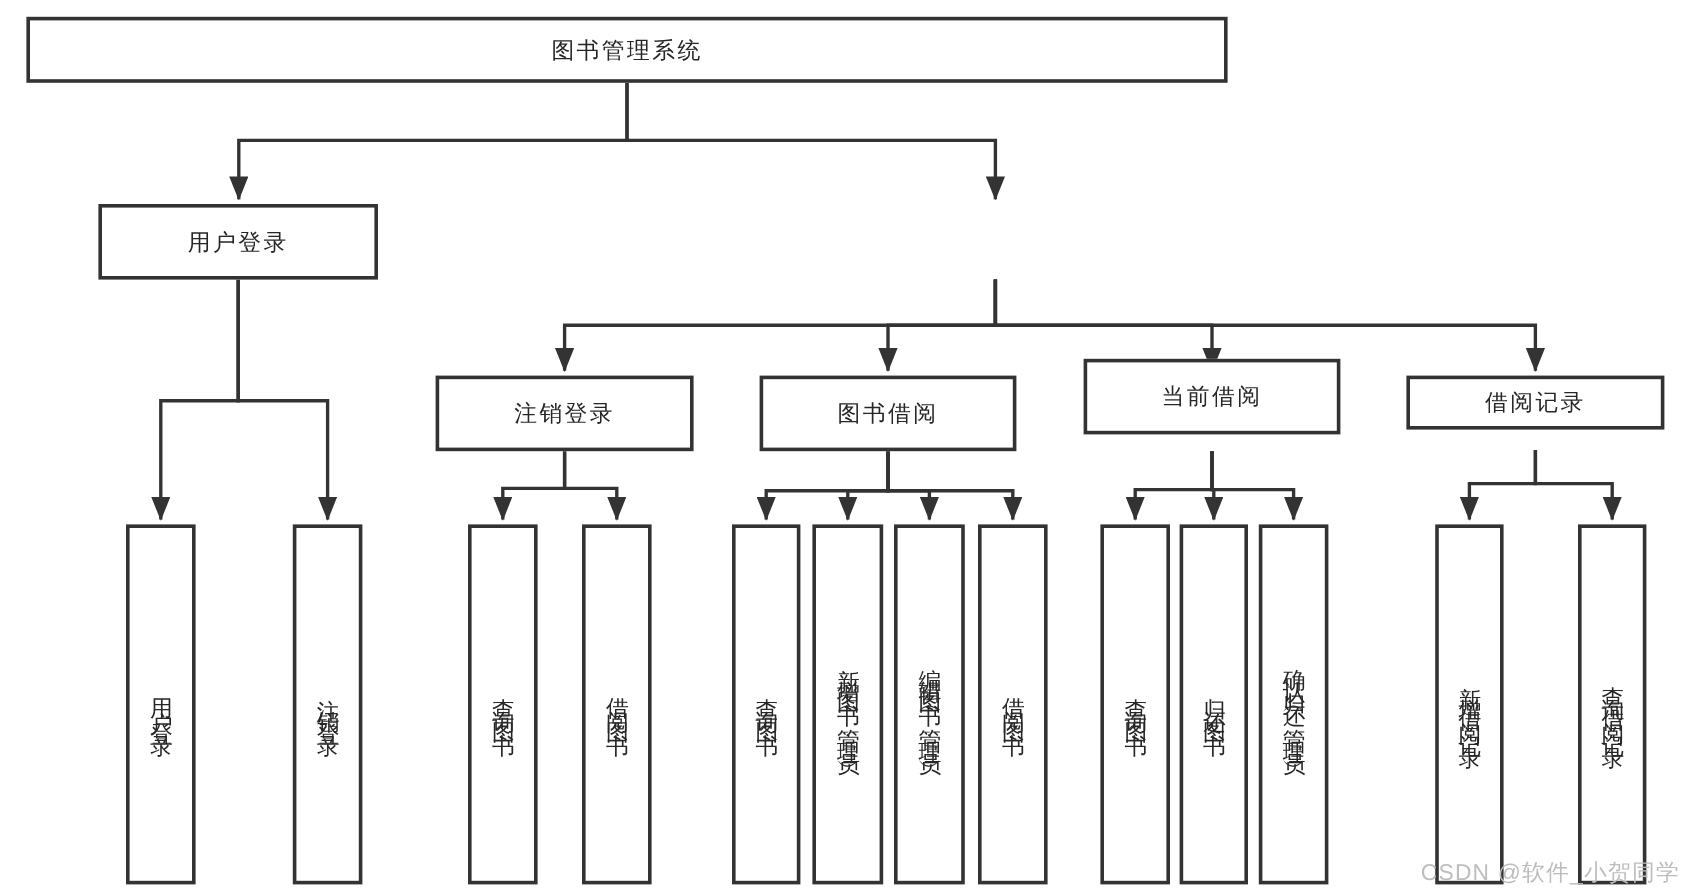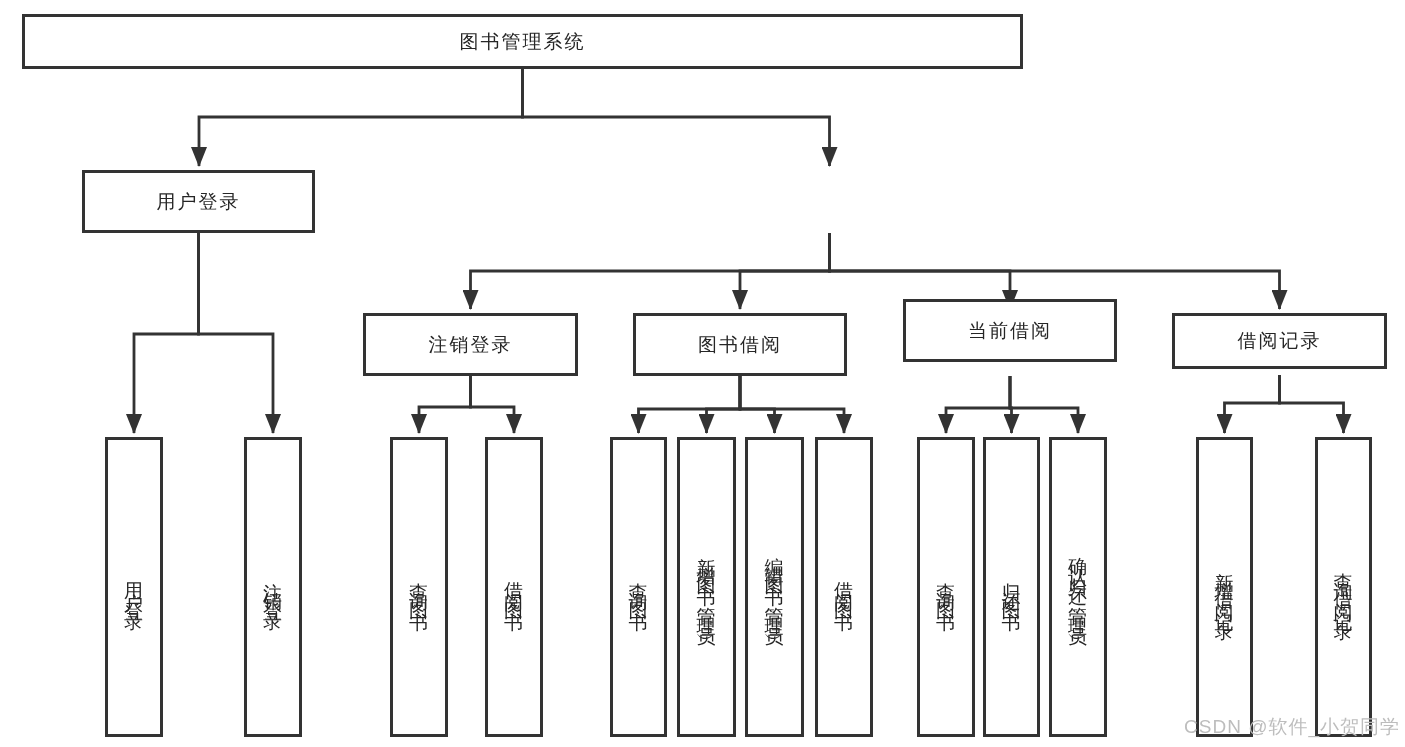--- a/index.html
+++ b/index.html
@@ -111,21 +111,21 @@
 
   <div class="node hnode" style="left:363px;top:313px;width:215px;height:63px">
     <span>注销登录</span>
   </div>
   <div class="node hnode" style="left:633px;top:313px;width:214px;height:63px">
     <span>图书借阅</span>
   </div>
   <div class="node hnode" style="left:903px;top:299px;width:214px;height:63px">
     <span>当前借阅</span>
   </div>
-  <div class="node hnode" style="left:1172px;top:313px;width:215px;height:56px">
+  <div class="node hnode" style="left:1172px;top:313px;width:215px;height:45px">
     <span>借阅记录</span>
   </div>
 
   <div class="node vnode" style="left:105px;top:437px;width:58px;height:300px">
     <span>用户登录</span>
   </div>
   <div class="node vnode" style="left:244px;top:437px;width:58px;height:300px">
     <span>注销登录</span>
   </div>
 

